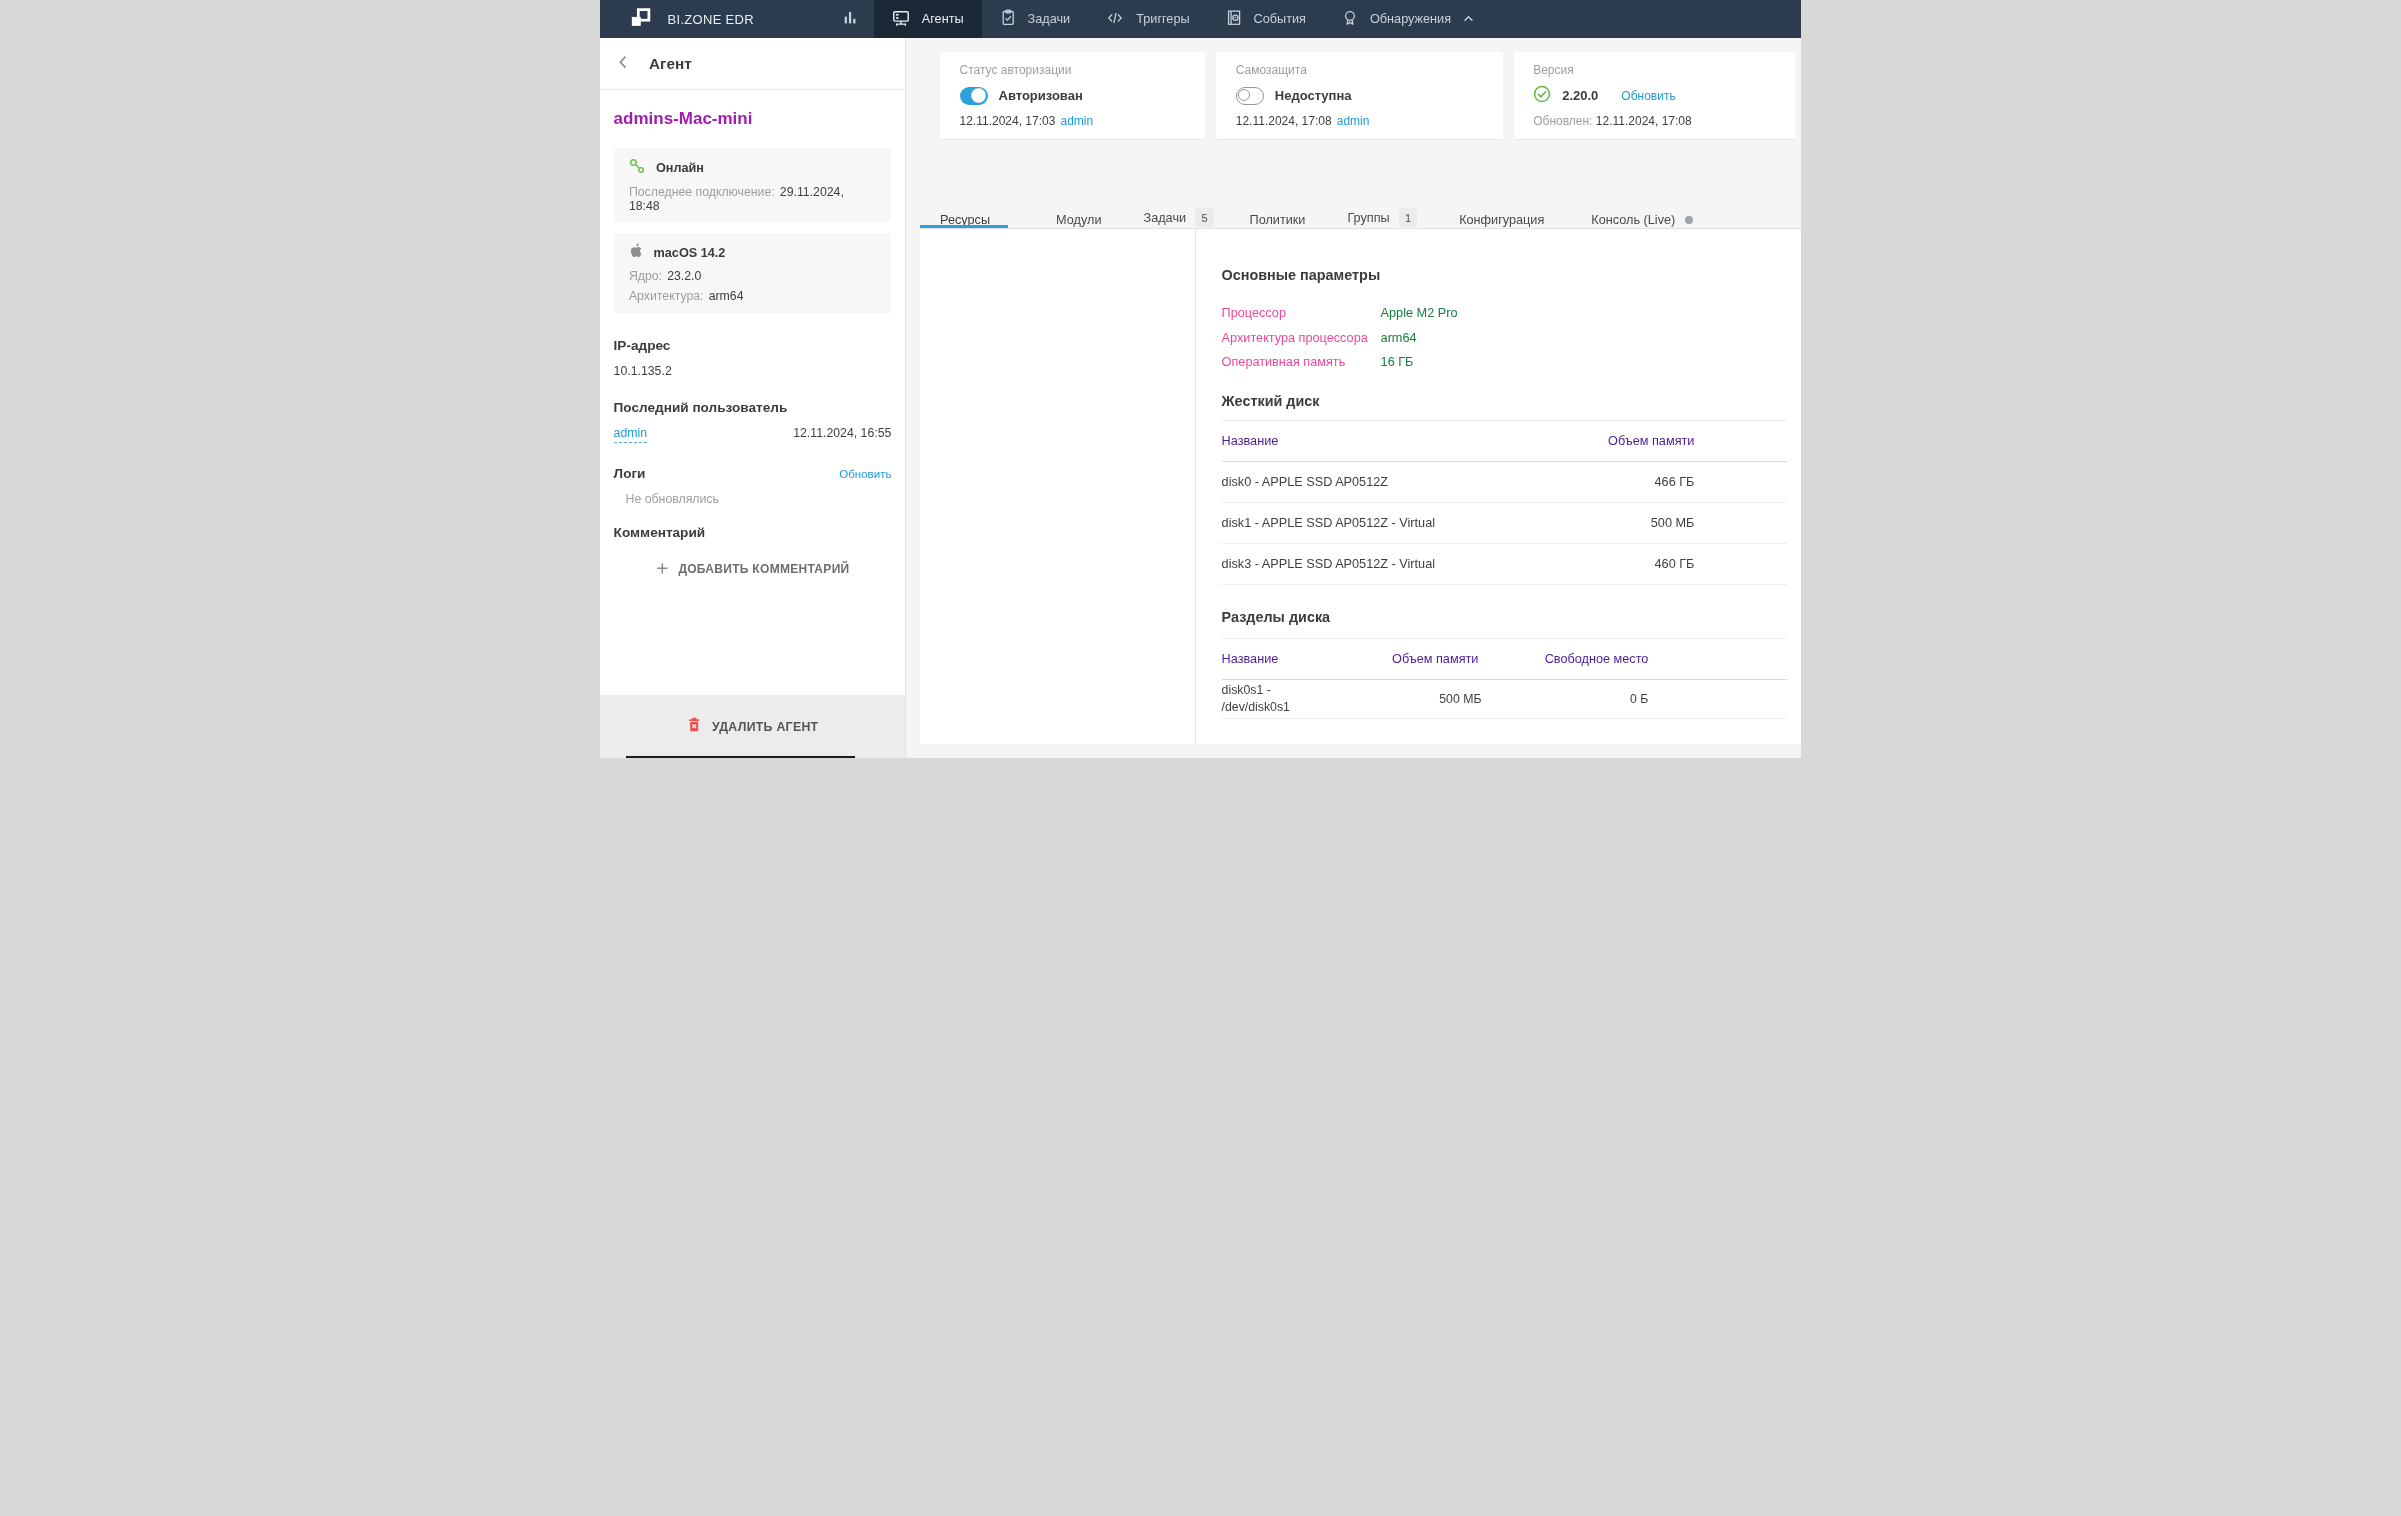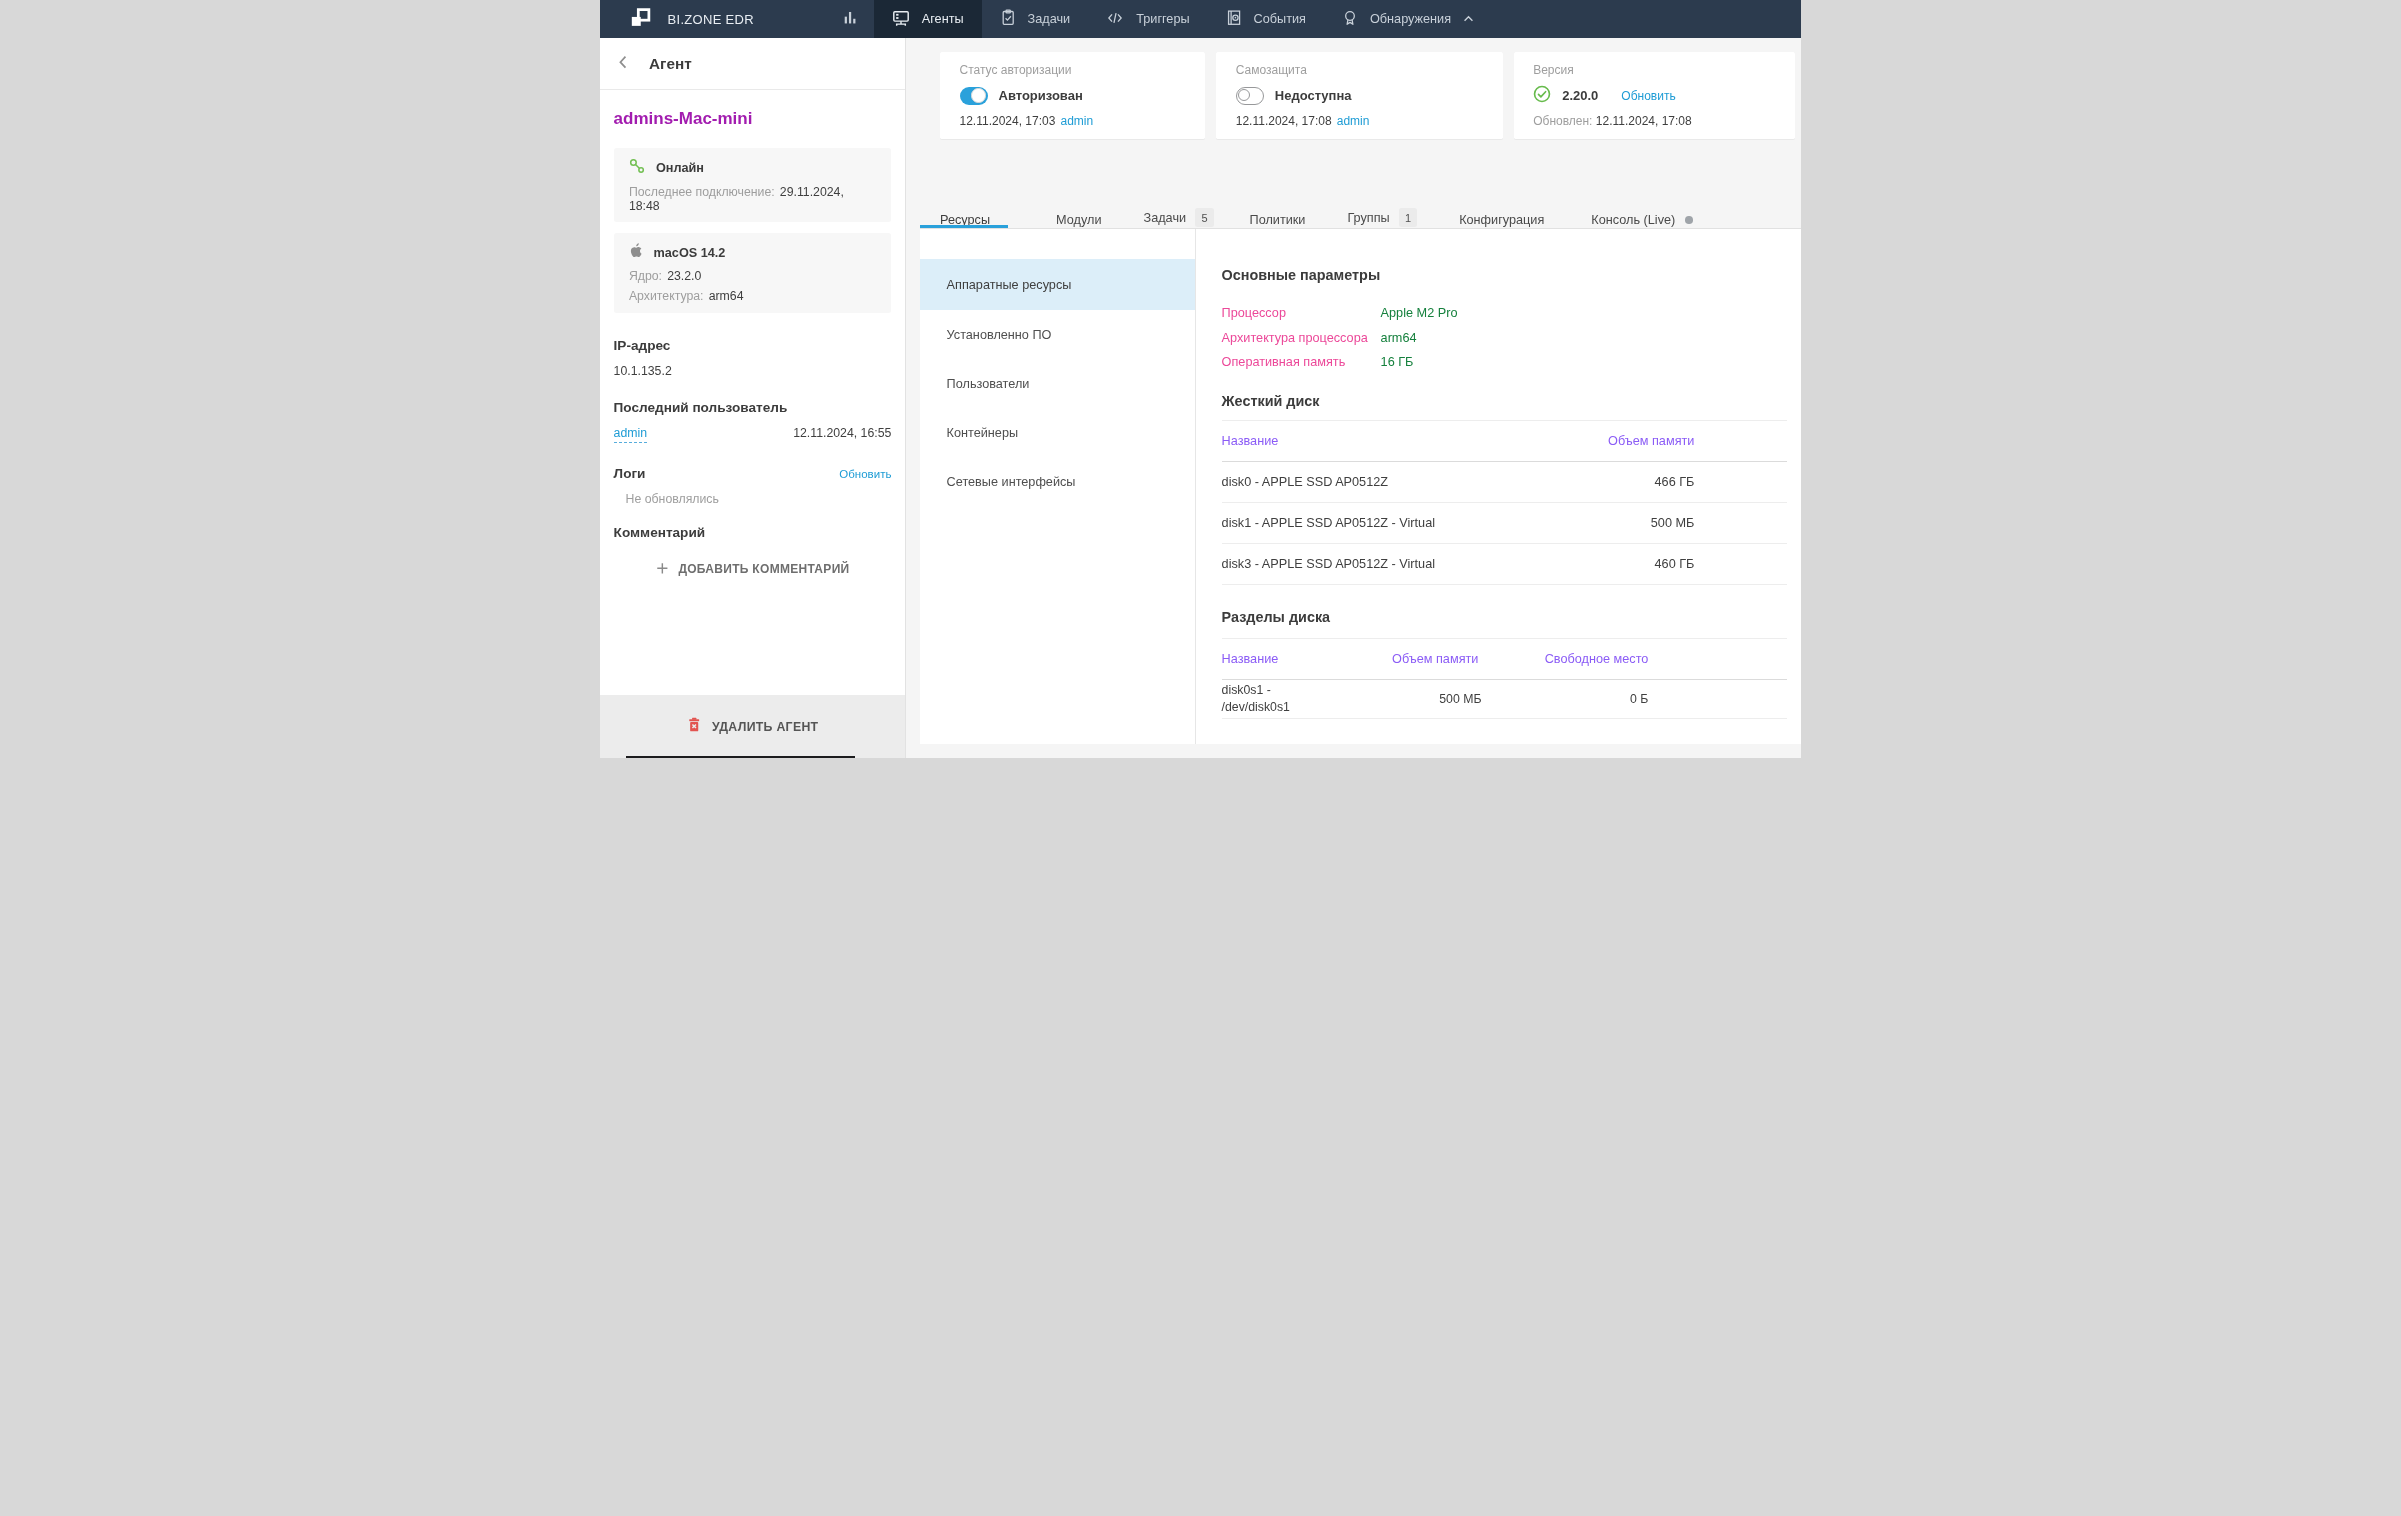--- a/index.html
+++ b/index.html
@@ -85,21 +85,21 @@
   .content { position:absolute; left:276px; right:0; top:0; bottom:0; padding:0 13.6px 0 26px; overflow:hidden; }
   .section-title { font-size:14.4px; font-weight:bold; color:#3C3C3C; }
   .st1 { margin-top:38px; } .st2 { margin-top:18px; } .st3 { margin-top:24px; }
   .params { margin-top:18px; }
   .param-row { display:flex; align-items:center; height:24.6px; font-size:12.7px; }
   .param-label { width:159px; color:#ec4899; }
   .param-value { color:#15803d; }
 
   .tbl { margin-top:11px; }
   .tbl2 { margin-top:13.6px; }
-  .thead { display:flex; align-items:center; height:42px; border-top:0.8px solid #EDEDED; border-bottom:0.8px solid #DBDBDB; font-size:12.7px; color:#8b5cf6; }
+  .thead { display:flex; align-items:center; height:42px; border-top:0.8px solid #EDEDED; border-bottom:0.8px solid #DBDBDB; font-size:12.7px; color:#4c1d95; }
   .trow { display:flex; align-items:center; height:41px; border-bottom:0.8px solid #EDEDED; font-size:12.7px; color:#3F3F3F; }
   .cell-name { flex:1; }
   .cell-size1 { width:340px; text-align:right; padding-right:93px; }
   .t2row { display:flex; align-items:center; border-bottom:0.8px solid #EDEDED; padding:1.7px 0; font-size:12.3px; color:#3F3F3F; min-height:37px; }
   .t2 .cell-name { flex:1; }
   .cell-size2 { width:195px; text-align:right; }
   .cell-free2 { width:309px; text-align:right; padding-right:139px; }
   .pname span { display:block; line-height:17px; }
 
   .bottom-artifact { position:absolute; left:26px; bottom:0; width:229px; height:2.5px; background:#1C1C1E; }
@@ -351,27 +351,20 @@
         </div>
       <div class="tab">
           <span>Консоль (Live)</span>
           <span class="live-dot"></span>
         </div>
     </div>
     <div class="tab-underline"></div>
     <div class="tabs-line"></div>
 
     <div class="panel">
-      <div class="submenu">
-        <div class="sub-item selected">Аппаратные ресурсы</div>
-        <div class="sub-item">Установленно ПО</div>
-        <div class="sub-item">Пользователи</div>
-        <div class="sub-item">Контейнеры</div>
-        <div class="sub-item">Сетевые интерфейсы</div>
-      </div>
       <div class="divider-v"></div>
 
       <div class="content">
         <h3 class="section-title st1">Основные параметры</h3>
         <div class="params">
           <div class="param-row">
             <span class="param-label">Процессор</span>
             <span class="param-value">Apple M2 Pro</span>
           </div>
           <div class="param-row">

